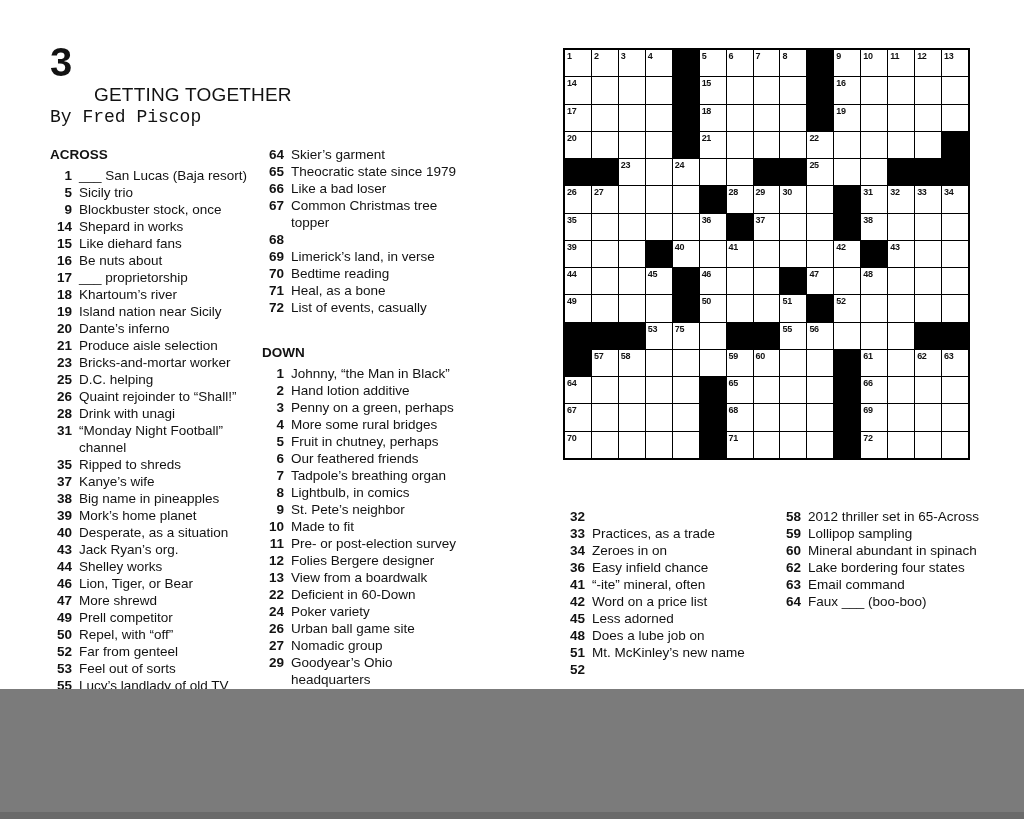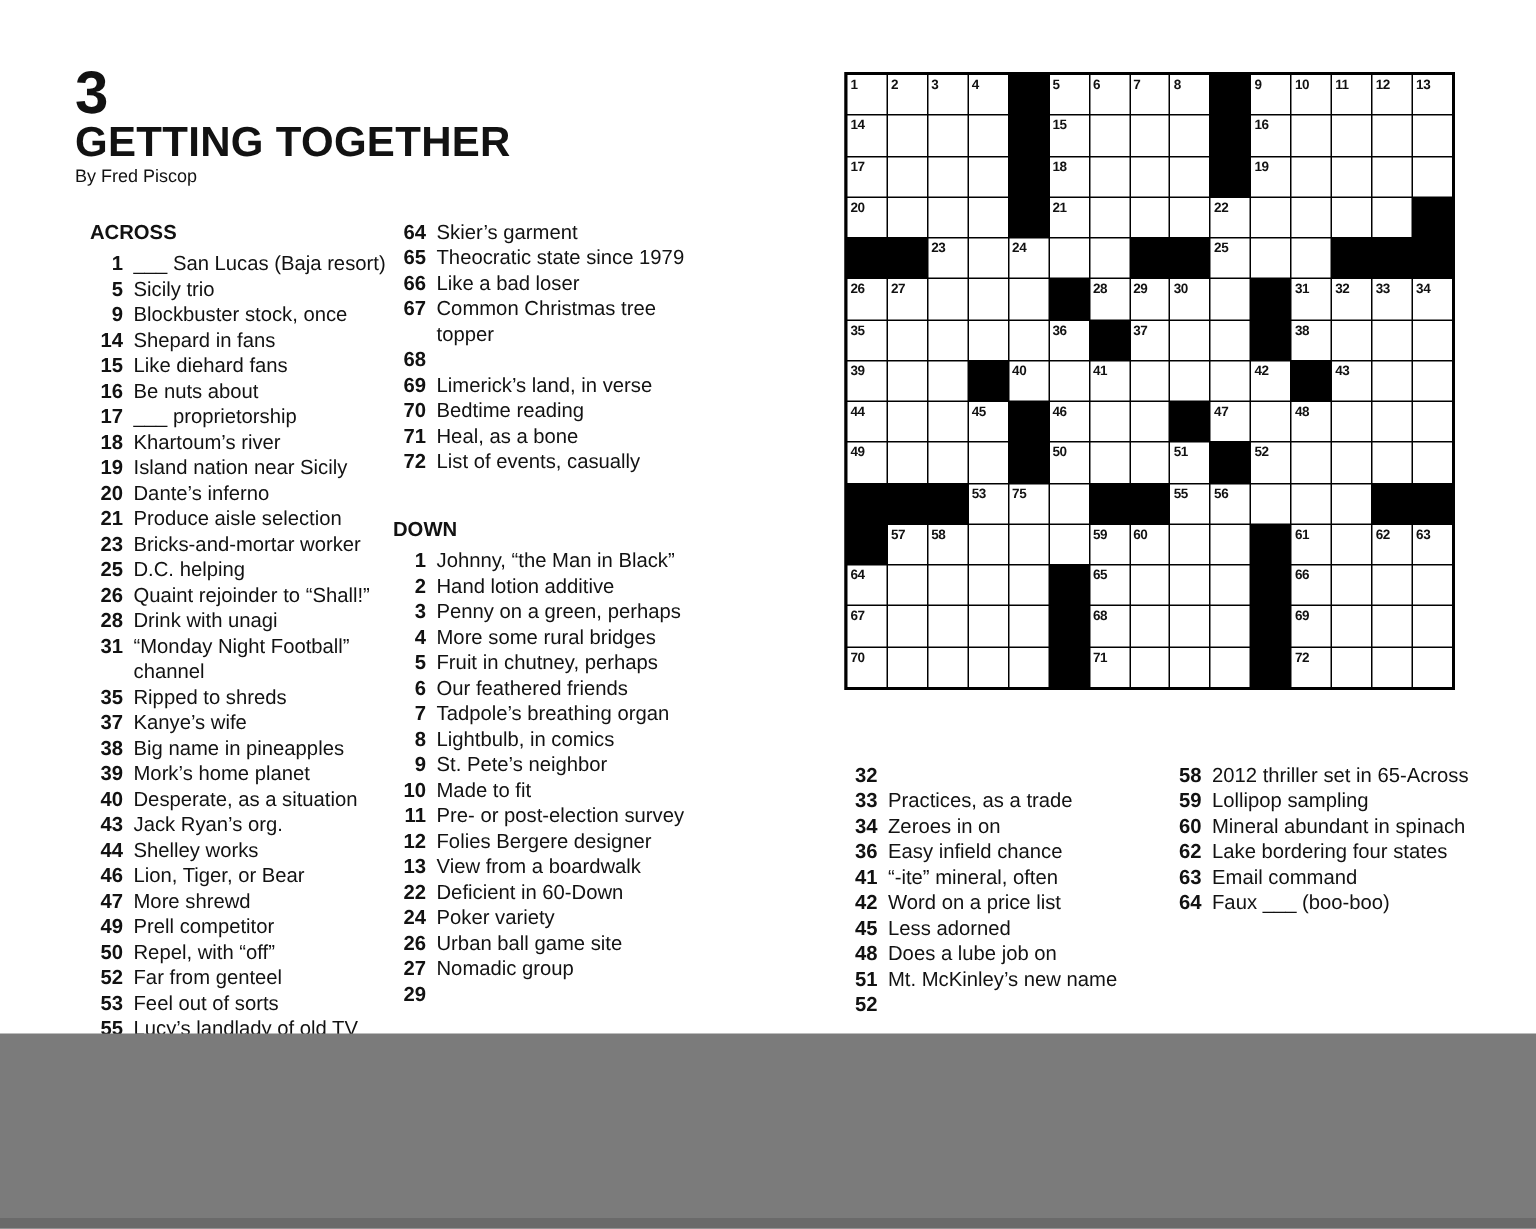--- a/index.html
+++ b/index.html
@@ -6,26 +6,26 @@
   body{
     width:1024px;height:819px;position:relative;overflow:hidden;
     background:#ffffff;color:#121212;
     font-family:"Liberation Sans","DejaVu Sans",sans-serif;
   }
   .sheet{position:absolute;inset:0;background:#fff;}
 
   
   .hdr{position:absolute;left:50px;top:42px;}
   .pgnum{font-size:40px;font-weight:bold;line-height:40px;letter-spacing:0;}
-  .title{font-size:28px;font-weight:bold;line-height:24px;margin-top:1px;letter-spacing:.2px;}
-  .byline{font-size:12px;line-height:16px;margin-top:2px;}
+  .title{font-size:19px;font-weight:normal;line-height:24px;margin-top:1px;letter-spacing:.2px;margin-left:44px;}
+  .byline{font-size:18px;line-height:16px;margin-top:2px;font-family:Liberation Mono, monospace;}
 
   
   .col{position:absolute;}
-  .col1{left:60px;top:146px;width:212px;}
+  .col1{left:50px;top:146px;width:212px;}
   .col2{left:262px;top:146px;width:238px;}
   .below-left{left:563px;top:508px;width:215px;}
   .below-right{left:779px;top:508px;width:245px;}
   .clue-header{font-weight:bold;font-size:13.5px;line-height:17px;}
   .clue-list{margin-top:4px;}
   .col2 .clue-list.first{margin-top:0;}
   .down-header{margin-top:28px;}
   .clue{display:flex;align-items:flex-start;font-size:13.5px;line-height:17px;}
   .cn{flex:none;width:22px;text-align:right;font-weight:bold;margin-right:7px;}
   .ct{white-space:pre-line;}
@@ -72,21 +72,21 @@
         <div class="clue">
           <span class="cn">5</span>
           <span class="ct">Sicily trio</span>
         </div>
         <div class="clue">
           <span class="cn">9</span>
           <span class="ct">Blockbuster stock, once</span>
         </div>
         <div class="clue">
           <span class="cn">14</span>
-          <span class="ct">Shepard in fans</span>
+          <span class="ct">Shepard in works</span>
         </div>
         <div class="clue">
           <span class="cn">15</span>
           <span class="ct">Like diehard fans</span>
         </div>
         <div class="clue">
           <span class="cn">16</span>
           <span class="ct">Be nuts about</span>
         </div>
         <div class="clue">
@@ -293,20 +293,22 @@
         <div class="clue">
           <span class="cn">26</span>
           <span class="ct">Urban ball game site</span>
         </div>
         <div class="clue">
           <span class="cn">27</span>
           <span class="ct">Nomadic group</span>
         </div>
         <div class="clue">
           <span class="cn">29</span>
+          <span class="ct">Goodyear’s Ohio
+headquarters</span>
         </div>
       </div>
   </div>
 
   <div class="grid">
       <div class="cell">
         <span class="num">1</span>
       </div>
       <div class="cell">
         <span class="num">2</span>

